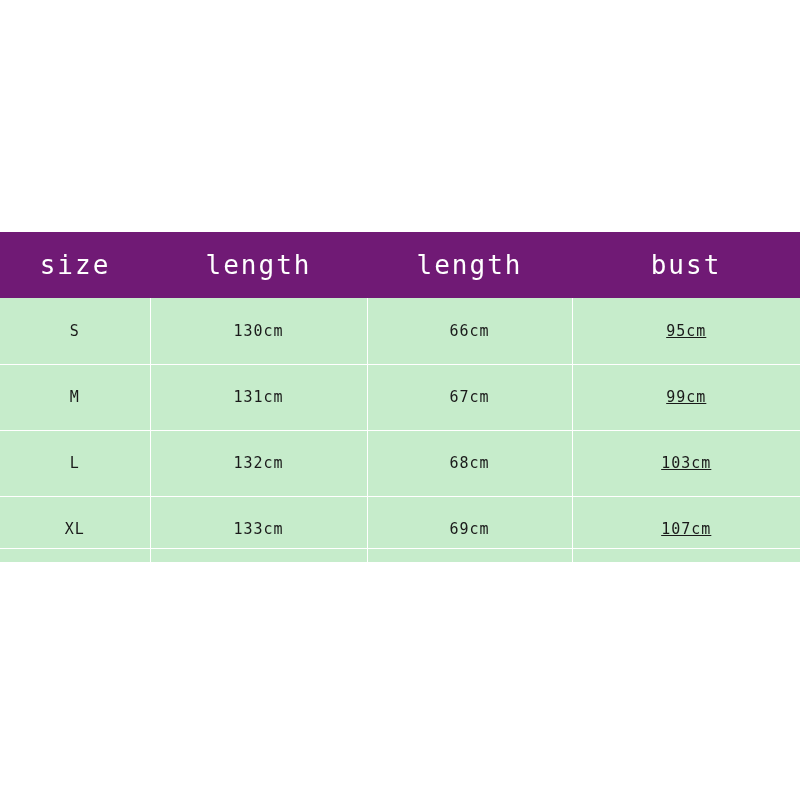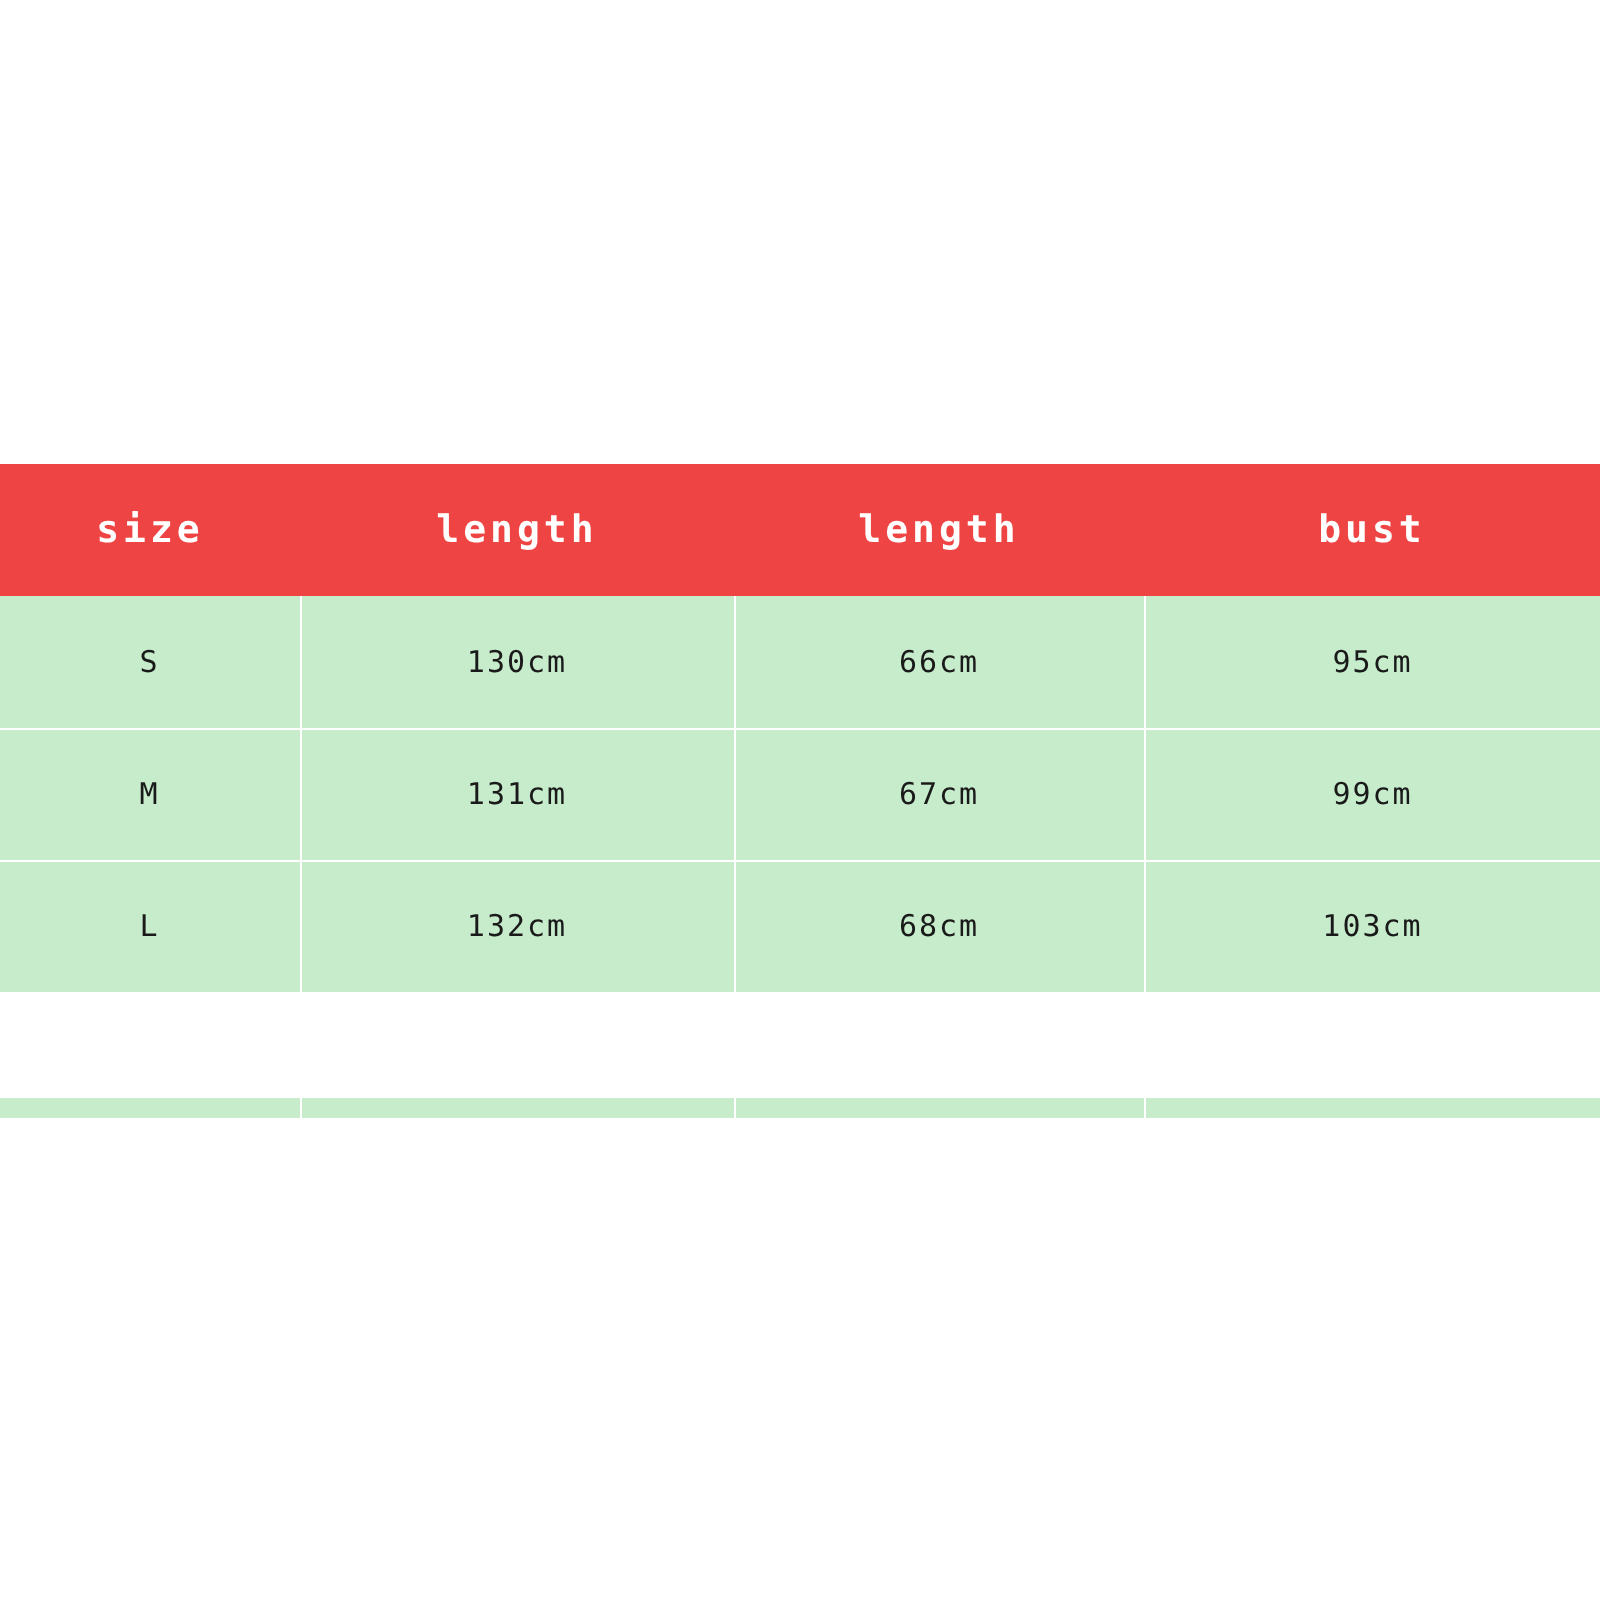--- a/index.html
+++ b/index.html
@@ -29,40 +29,41 @@
   table.size-table td {
     padding: 0;
     margin: 0;
     text-align: center;
     vertical-align: middle;
   }
   thead.chart-head tr {
     height: 66px;
   }
   thead.chart-head th {
-    background: #ef4444;
+    background: #701a75;
     color: #ffffff;
-    font-size: 19px;
-    font-weight: bold;
+    font-size: 26px;
+    font-weight: normal;
     letter-spacing: 2px;
     border: none;
   }
   tbody.chart-body tr {
     height: 66px;
   }
   tbody.chart-body td {
     background: #c6eccb;
     color: #1a1a1a;
     font-size: 15px;
     letter-spacing: 1px;
     border-right: 1px solid #ffffff;
     border-bottom: 1px solid #ffffff;
   }
   tbody.chart-body td:last-child {
     border-right: none;
+    text-decoration: underline;
   }
   tbody.chart-body tr:last-child td {
     border-bottom: none;
   }
   .col-size { width: 150px; }
   .col-length { width: 217px; }
   .col-sleeve { width: 205px; }
   .col-bust { width: 228px; }
   .clip-strip {
     position: absolute;
@@ -110,20 +111,26 @@
         <td class="col-length">131cm</td>
         <td class="col-sleeve">67cm</td>
         <td class="col-bust">99cm</td>
       </tr>
       <tr>
         <td class="col-size">L</td>
         <td class="col-length">132cm</td>
         <td class="col-sleeve">68cm</td>
         <td class="col-bust">103cm</td>
       </tr>
+      <tr>
+        <td class="col-size">XL</td>
+        <td class="col-length">133cm</td>
+        <td class="col-sleeve">69cm</td>
+        <td class="col-bust">107cm</td>
+      </tr>
     </tbody>
   </table>
 </div>
 
 <div class="clip-strip">
   <div class="div d1"></div>
   <div class="div d2"></div>
   <div class="div d3"></div>
 </div>
 

